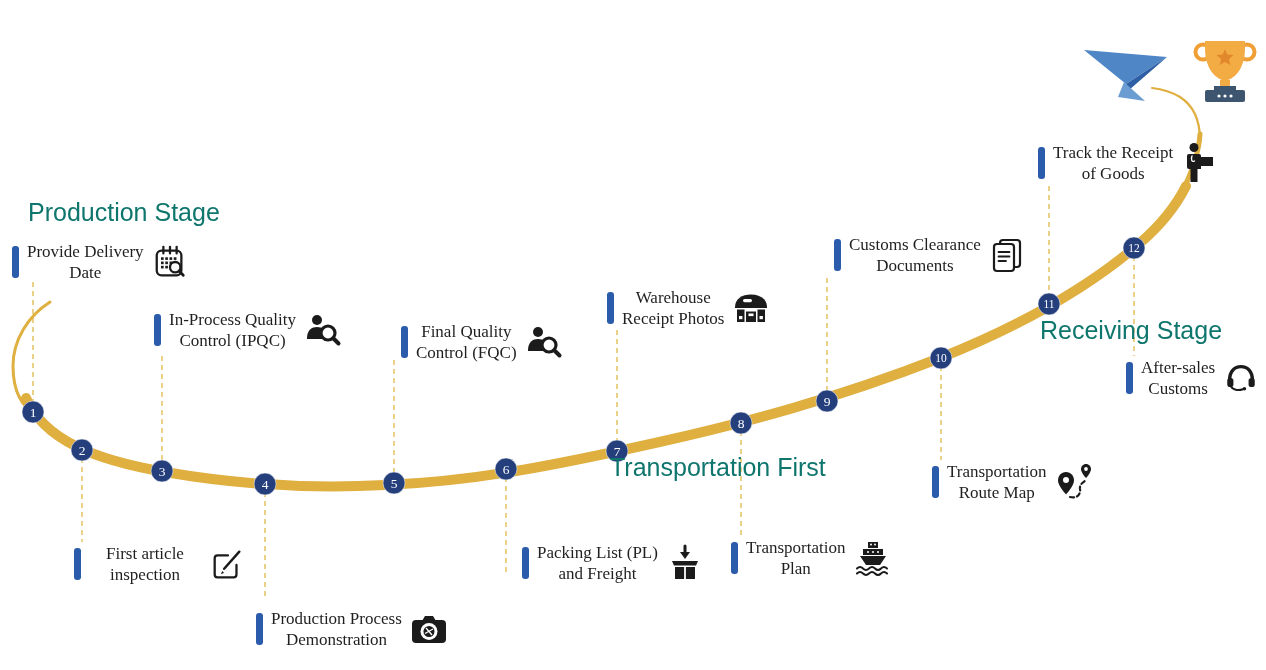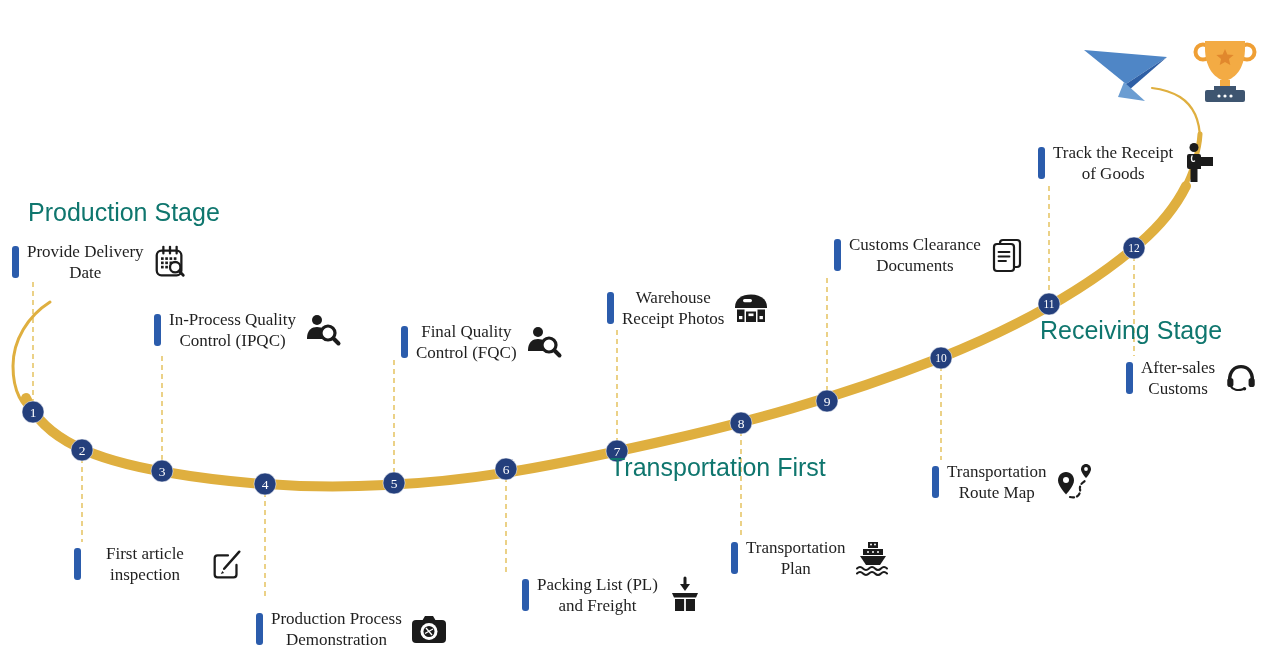--- a/index.html
+++ b/index.html
@@ -176,21 +176,21 @@
       <span>Control (FQC)</span>
     </div>
     <svg class="micon" width="38" height="38" viewBox="0 0 38 38">
       <circle class="icf" cx="13" cy="9" r="5"></circle>
       <path class="icf" d="M3,27 C3,19 8,16 13,16 C18,16 23,19 23,27 L23,28 H3 Z"></path>
       <circle cx="24" cy="22" r="7" fill="#fff" stroke="#1b1b1b" stroke-width="3.2"></circle>
       <line x1="29.5" y1="27.5" x2="34.5" y2="32.5" stroke="#1b1b1b" stroke-width="4" stroke-linecap="round"></line>
     </svg>
   </div>
 
-  <div class="milestone" style="left:496px;top:574px;padding-left:26px;">
+  <div class="milestone" style="left:496px;top:542px;padding-left:26px;">
     <span class="mbar"></span>
     <div class="mtext">
       <span>Packing List (PL)</span><br>
       <span>and Freight</span>
     </div>
     <svg class="micon" width="38" height="38" viewBox="0 0 38 38">
       <line class="ic" x1="19" y1="2" x2="19" y2="9" style="stroke-width:3"></line>
       <path class="icf" d="M14,8 H24 L19,15 Z"></path>
       <path class="icf" d="M6,17 H32 L30,21.5 H8 Z"></path>
       <rect class="icf" x="9" y="23" width="20" height="12"></rect>

